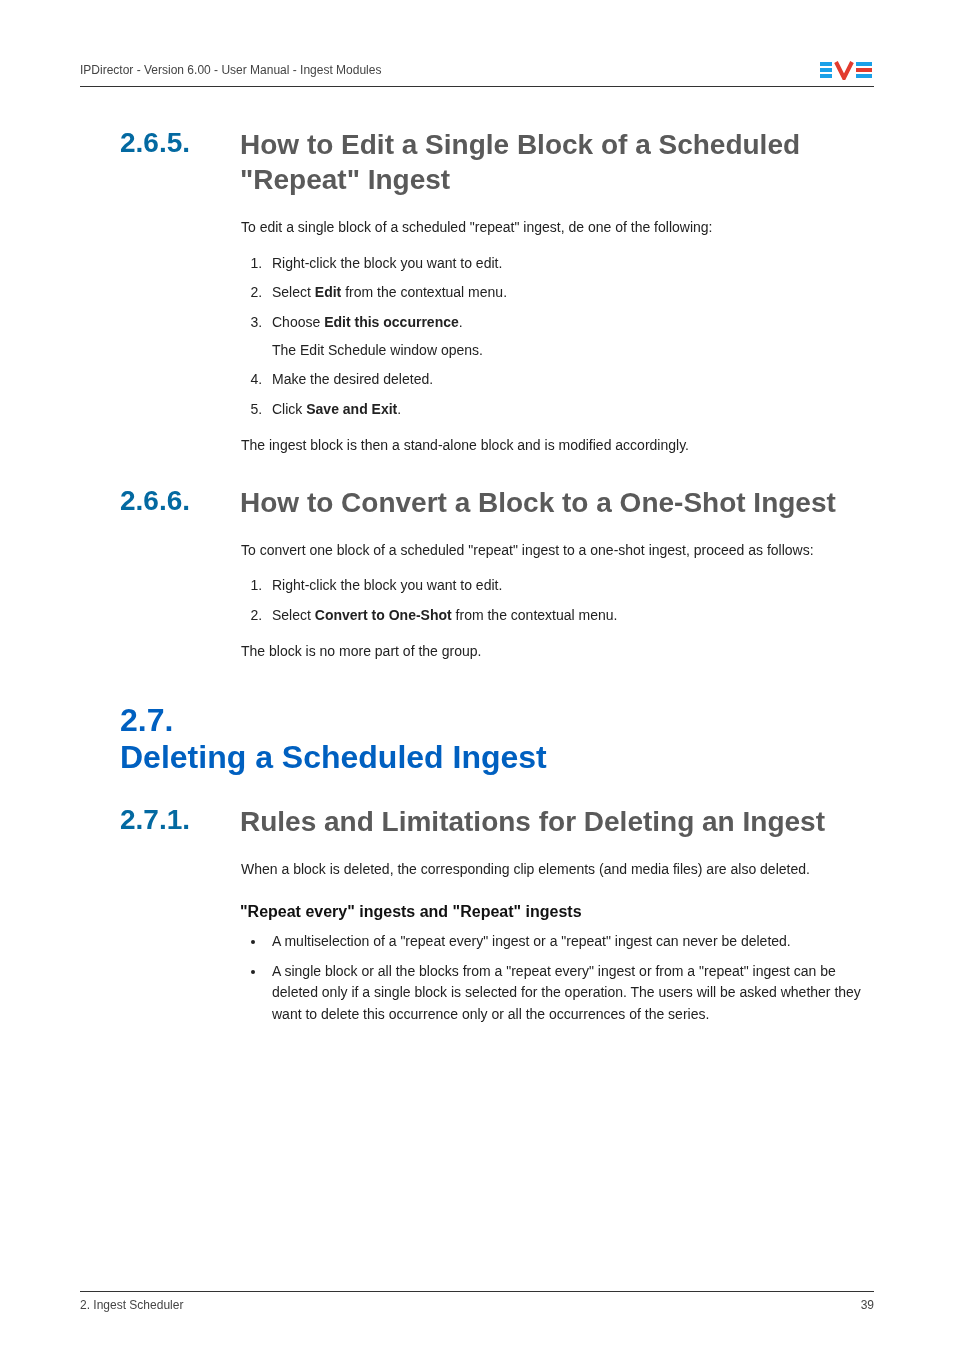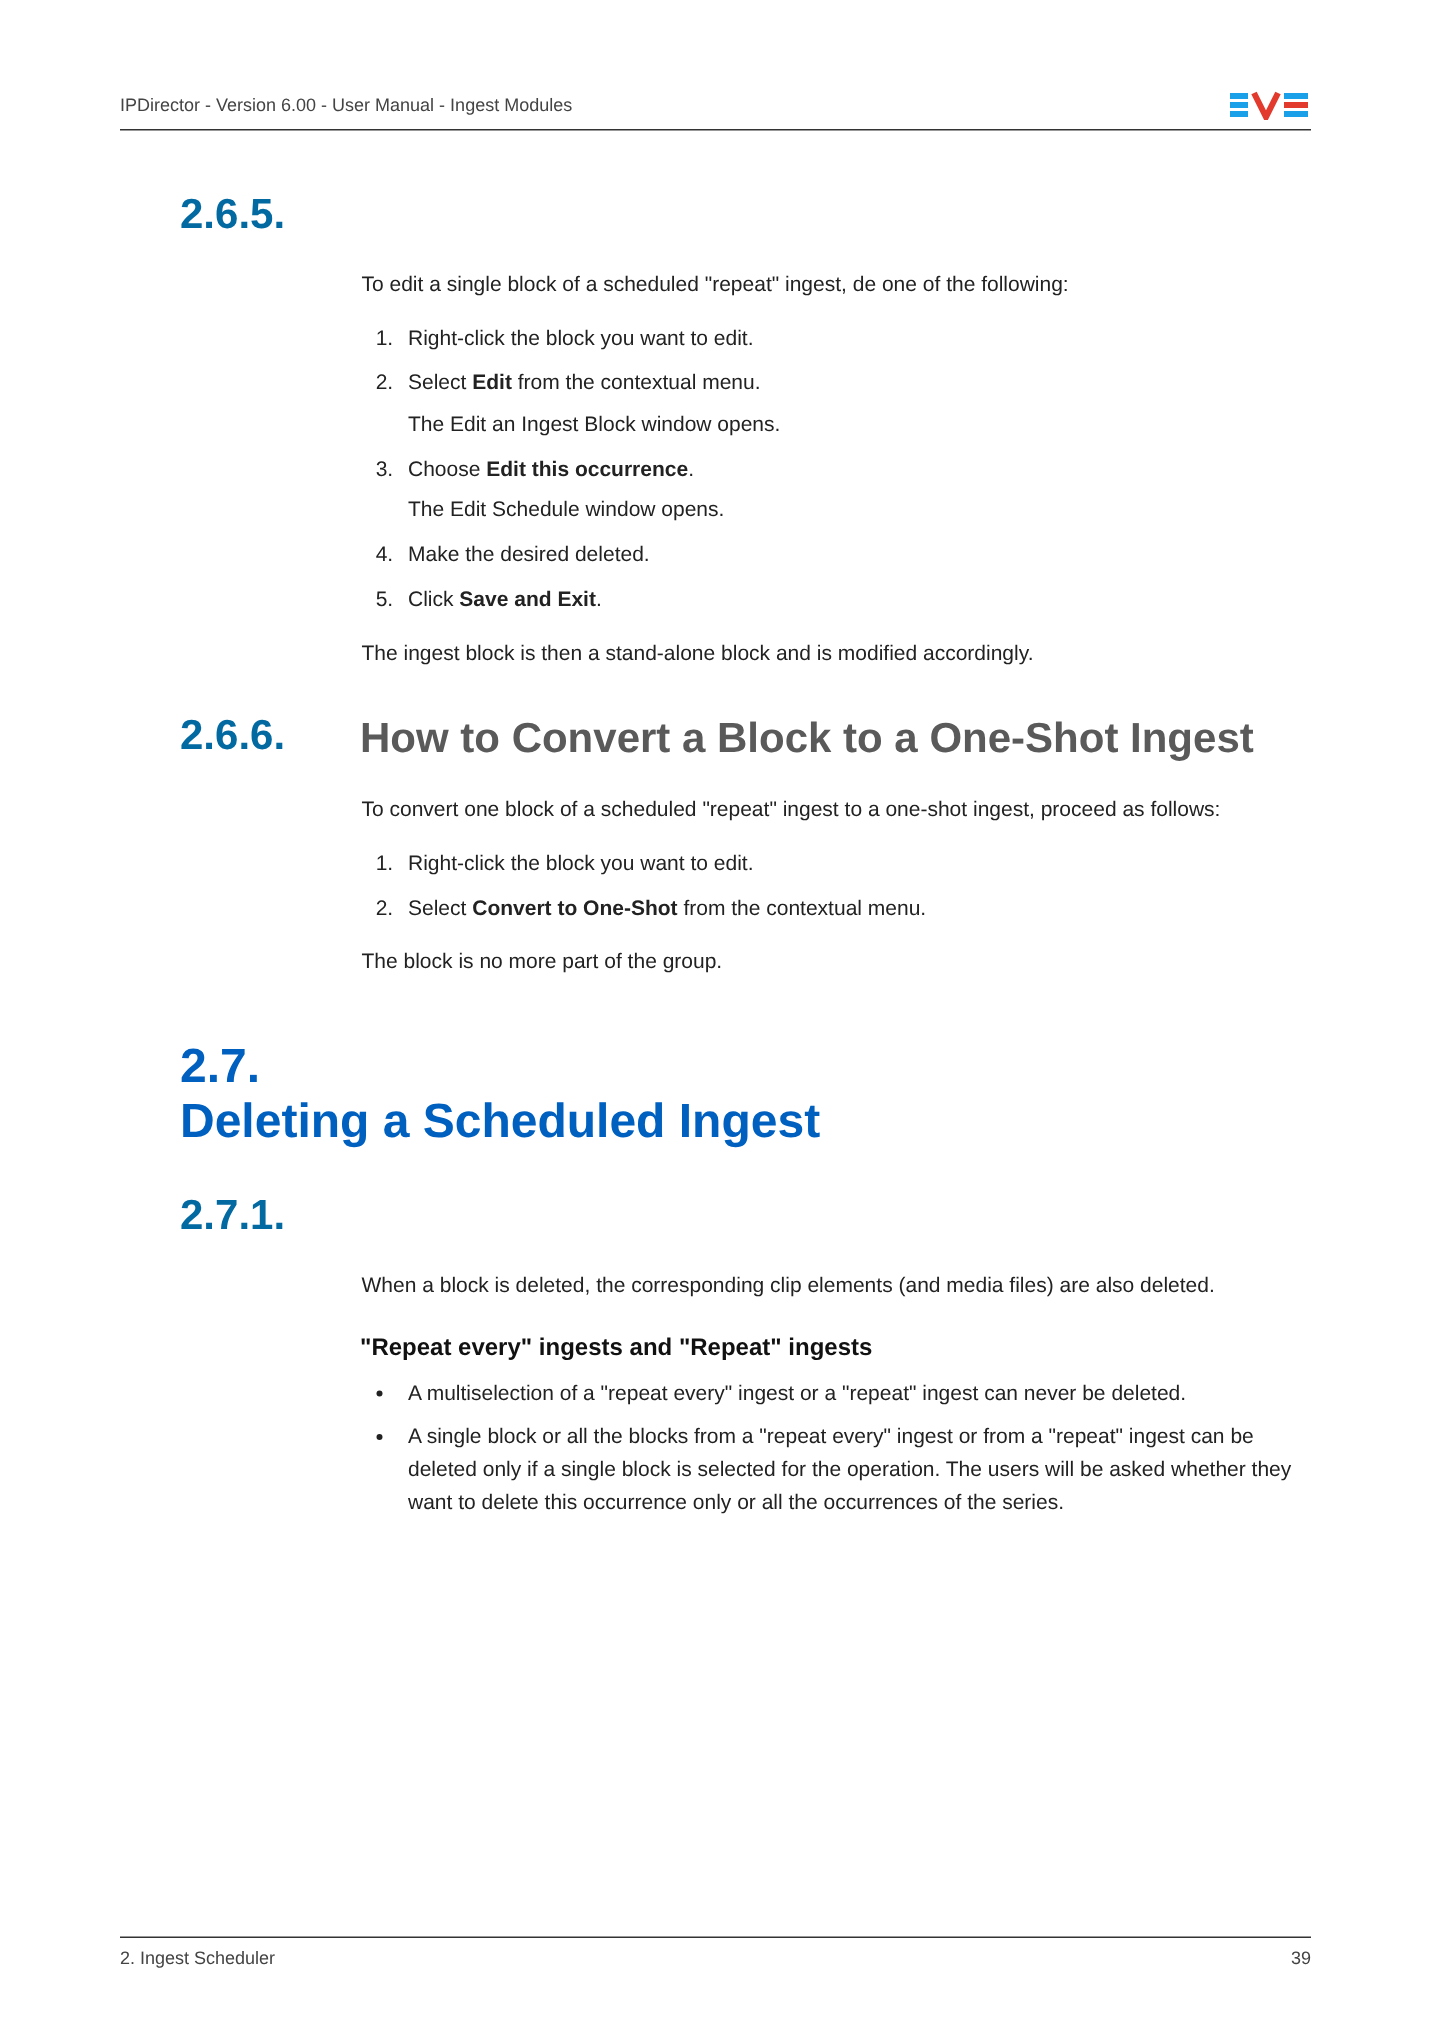--- a/index.html
+++ b/index.html
@@ -43,28 +43,28 @@
         <rect x="36" y="8" width="16" height="4" fill="#e23b2e"></rect>
         <rect x="36" y="14" width="16" height="4" fill="#1aa0e8"></rect>
       </svg>
     </span>
   </div>
 
   <div class="content">
 
     <div class="h2-row">
       <div class="h2-num">2.6.5.</div>
+      <div class="h2-title">How to Edit a Single Block of a Scheduled "Repeat" Ingest</div>
     </div>
     <div class="body-block">
       <p>To edit a single block of a scheduled "repeat" ingest, de one of the following:</p>
       <ol>
         <li><span>Right-click the block you want to edit.</span></li>
         <li>
           <span>Select </span><span class="strong">Edit</span><span> from the contextual menu.</span>
-          <span class="sub">The Edit an Ingest Block window opens.</span>
         </li>
         <li>
           <span>Choose </span><span class="strong">Edit this occurrence</span><span>.</span>
           <span class="sub">The Edit Schedule window opens.</span>
         </li>
         <li><span>Make the desired deleted.</span></li>
         <li>
           <span>Click </span><span class="strong">Save and Exit</span><span>.</span>
         </li>
       </ol>
@@ -86,20 +86,21 @@
       <p>The block is no more part of the group.</p>
     </div>
 
     <div class="h1-row">
       <div class="h1-num">2.7.</div>
       <div class="h1-title">Deleting a Scheduled Ingest</div>
     </div>
 
     <div class="h2-row">
       <div class="h2-num">2.7.1.</div>
+      <div class="h2-title">Rules and Limitations for Deleting an Ingest</div>
     </div>
     <div class="body-block">
       <p>When a block is deleted, the corresponding clip elements (and media files) are also deleted.</p>
     </div>
     <div class="h3">"Repeat every" ingests and "Repeat" ingests</div>
     <div class="body-block">
       <ul>
         <li><span>A multiselection of a "repeat every" ingest or a "repeat" ingest can never be deleted.</span></li>
         <li><span>A single block or all the blocks from a "repeat every" ingest or from a "repeat" ingest can be deleted only if a single block is selected for the operation. The users will be asked whether they want to delete this occurrence only or all the occurrences of the series.</span></li>
       </ul>

